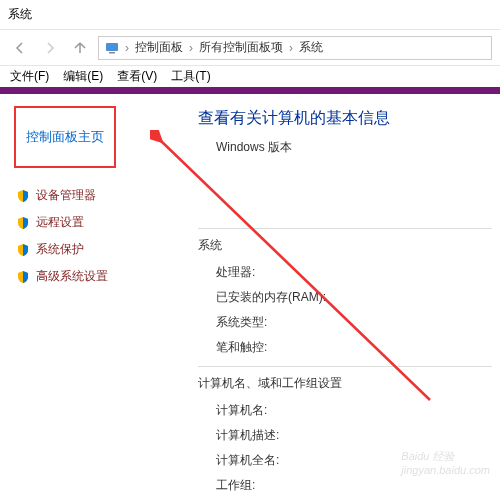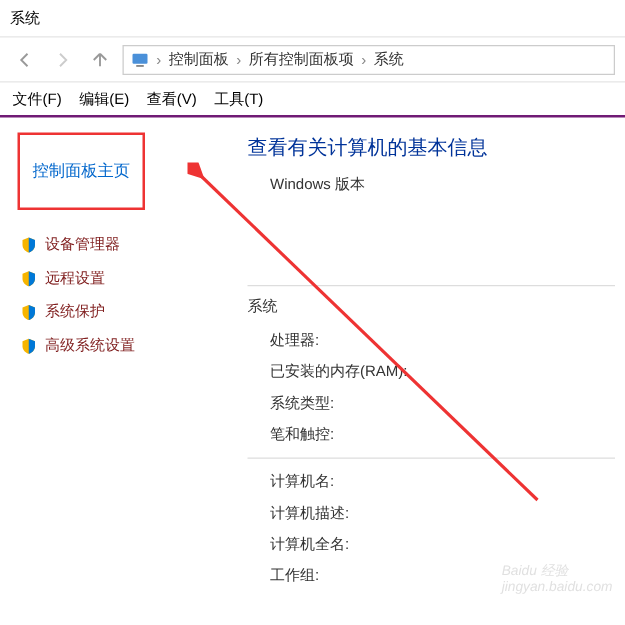--- a/index.html
+++ b/index.html
@@ -3,21 +3,21 @@
 <meta charset="utf-8">
 <style>
   * { box-sizing: border-box; margin: 0; padding: 0; font-family: "Microsoft YaHei", "Segoe UI", sans-serif; }
   body { width: 500px; height: 500px; background: #fff; overflow: hidden; position: relative; }
   .titlebar { height: 30px; display: flex; align-items: center; padding: 0 8px; font-size: 12px; border-bottom: 1px solid #e5e5e5; }
   .navbar { height: 36px; display: flex; align-items: center; gap: 6px; padding: 0 8px; border-bottom: 1px solid #e5e5e5; }
   .nav-arrow { width: 24px; height: 24px; display: flex; align-items: center; justify-content: center; color: #999; }
   .addrbar { flex: 1; height: 24px; border: 1px solid #ccc; display: flex; align-items: center; padding: 0 6px; gap: 6px; font-size: 12px; color: #333; }
   .addrbar .sep { color: #888; }
   .addr-icon { width: 14px; height: 14px; display: inline-block; }
-  .menubar { height: 28px; display: flex; align-items: center; gap: 14px; padding: 0 10px; font-size: 12px; border-bottom: 2px solid #701a75; }
+  .menubar { height: 28px; display: flex; align-items: center; gap: 14px; padding: 0 10px; font-size: 12px; border-bottom: 7px solid #701a75; }
   .content { display: flex; height: calc(500px - 30px - 36px - 28px); }
   .sidebar { width: 190px; padding: 12px 14px; }
   .side-frame { border: 2px solid #e33; padding: 20px 10px; display: inline-block; color: #0066cc; font-size: 13px; margin-bottom: 14px; }
   .side-item { display: flex; align-items: center; gap: 6px; color: #7f1d1d; font-size: 12px; padding: 5px 2px; cursor: pointer; }
   .shield { width: 14px; height: 14px; }
   .main { flex: 1; padding: 14px 8px; font-size: 12px; color: #333; position: relative; }
   .main-heading { color: #003399; font-size: 16px; font-weight: normal; margin-bottom: 10px; }
   .section-title { color: #333; font-size: 12px; margin-top: 8px; margin-bottom: 6px; }
   .indent { margin-left: 18px; }
   .row { padding: 4px 0; }
@@ -127,20 +127,21 @@
     <div class="section-title">系统</div>
     <div class="indent">
       <div class="row">处理器:</div>
       <div class="row">已安装的内存(RAM):</div>
       <div class="row">系统类型:</div>
       <div class="row">笔和触控:</div>
     </div>
 
     <hr class="hr">
 
+    <div class="section-title">计算机名、域和工作组设置</div>
     <div class="indent">
       <div class="row">计算机名:</div>
       <div class="row">计算机描述:</div>
       <div class="row">计算机全名:</div>
       <div class="row">工作组:</div>
     </div>
   </div>
 </div>
 
 <svg class="arrow-svg" width="300" height="290">

